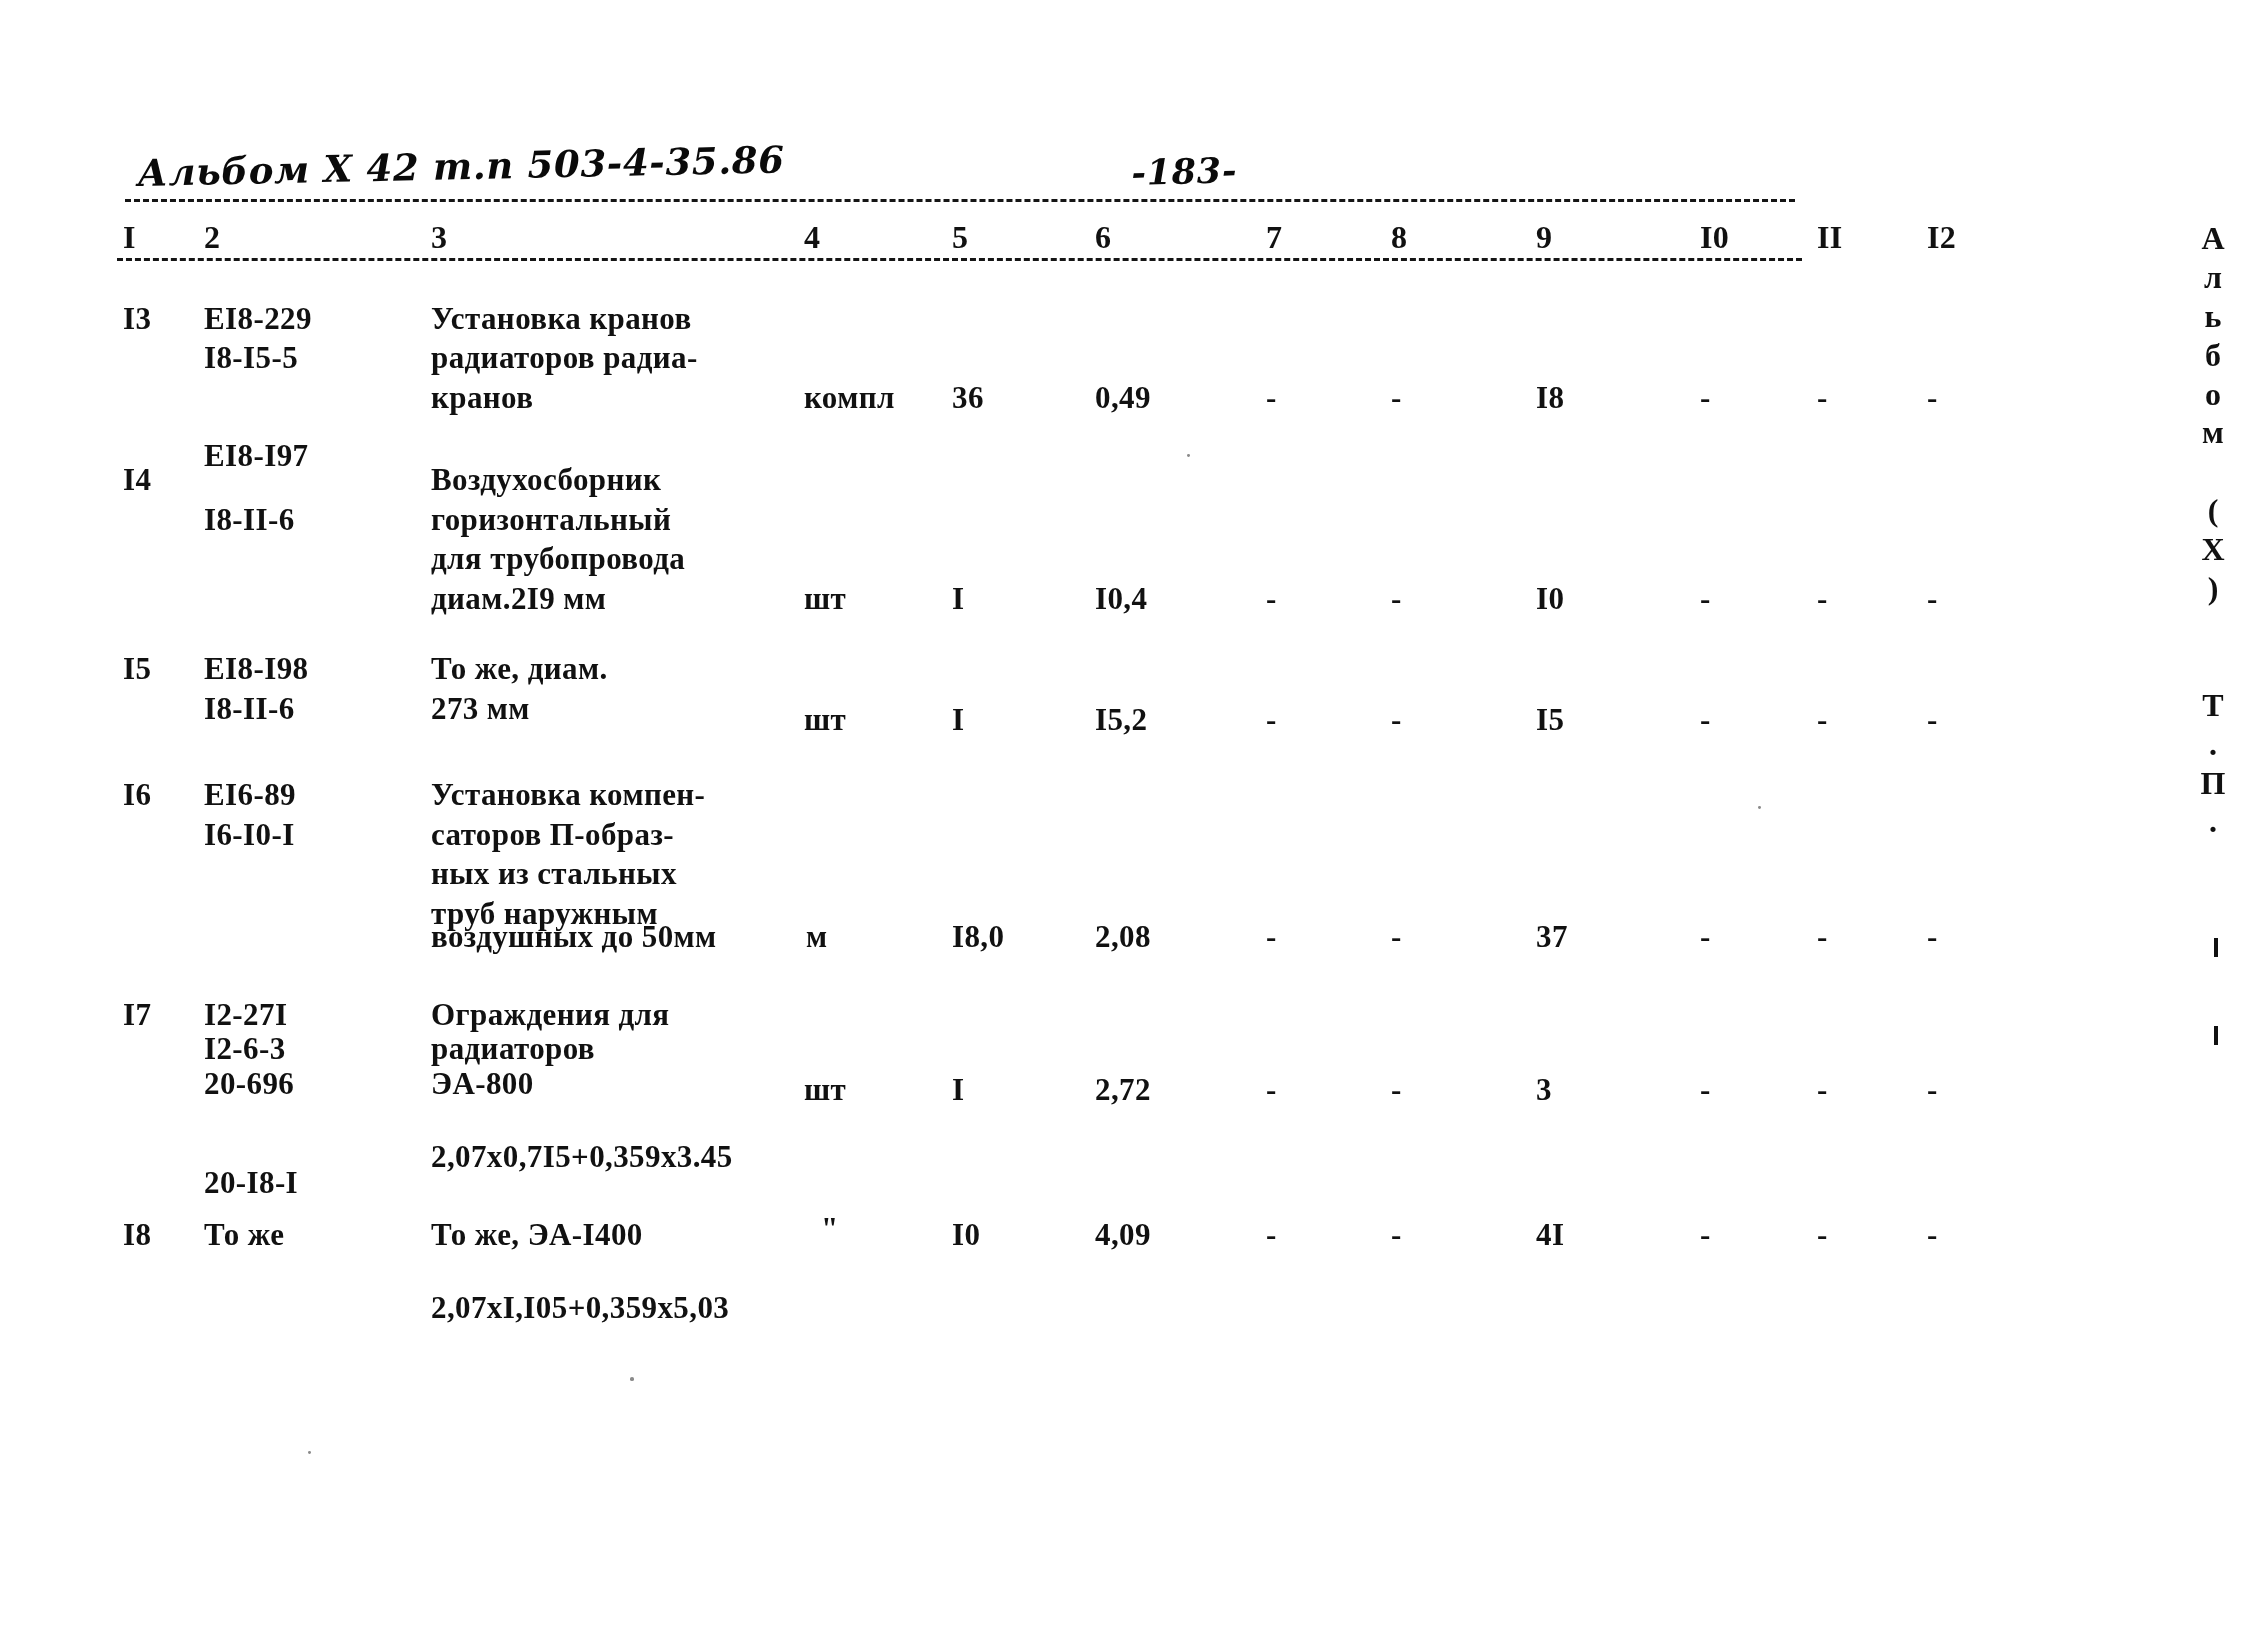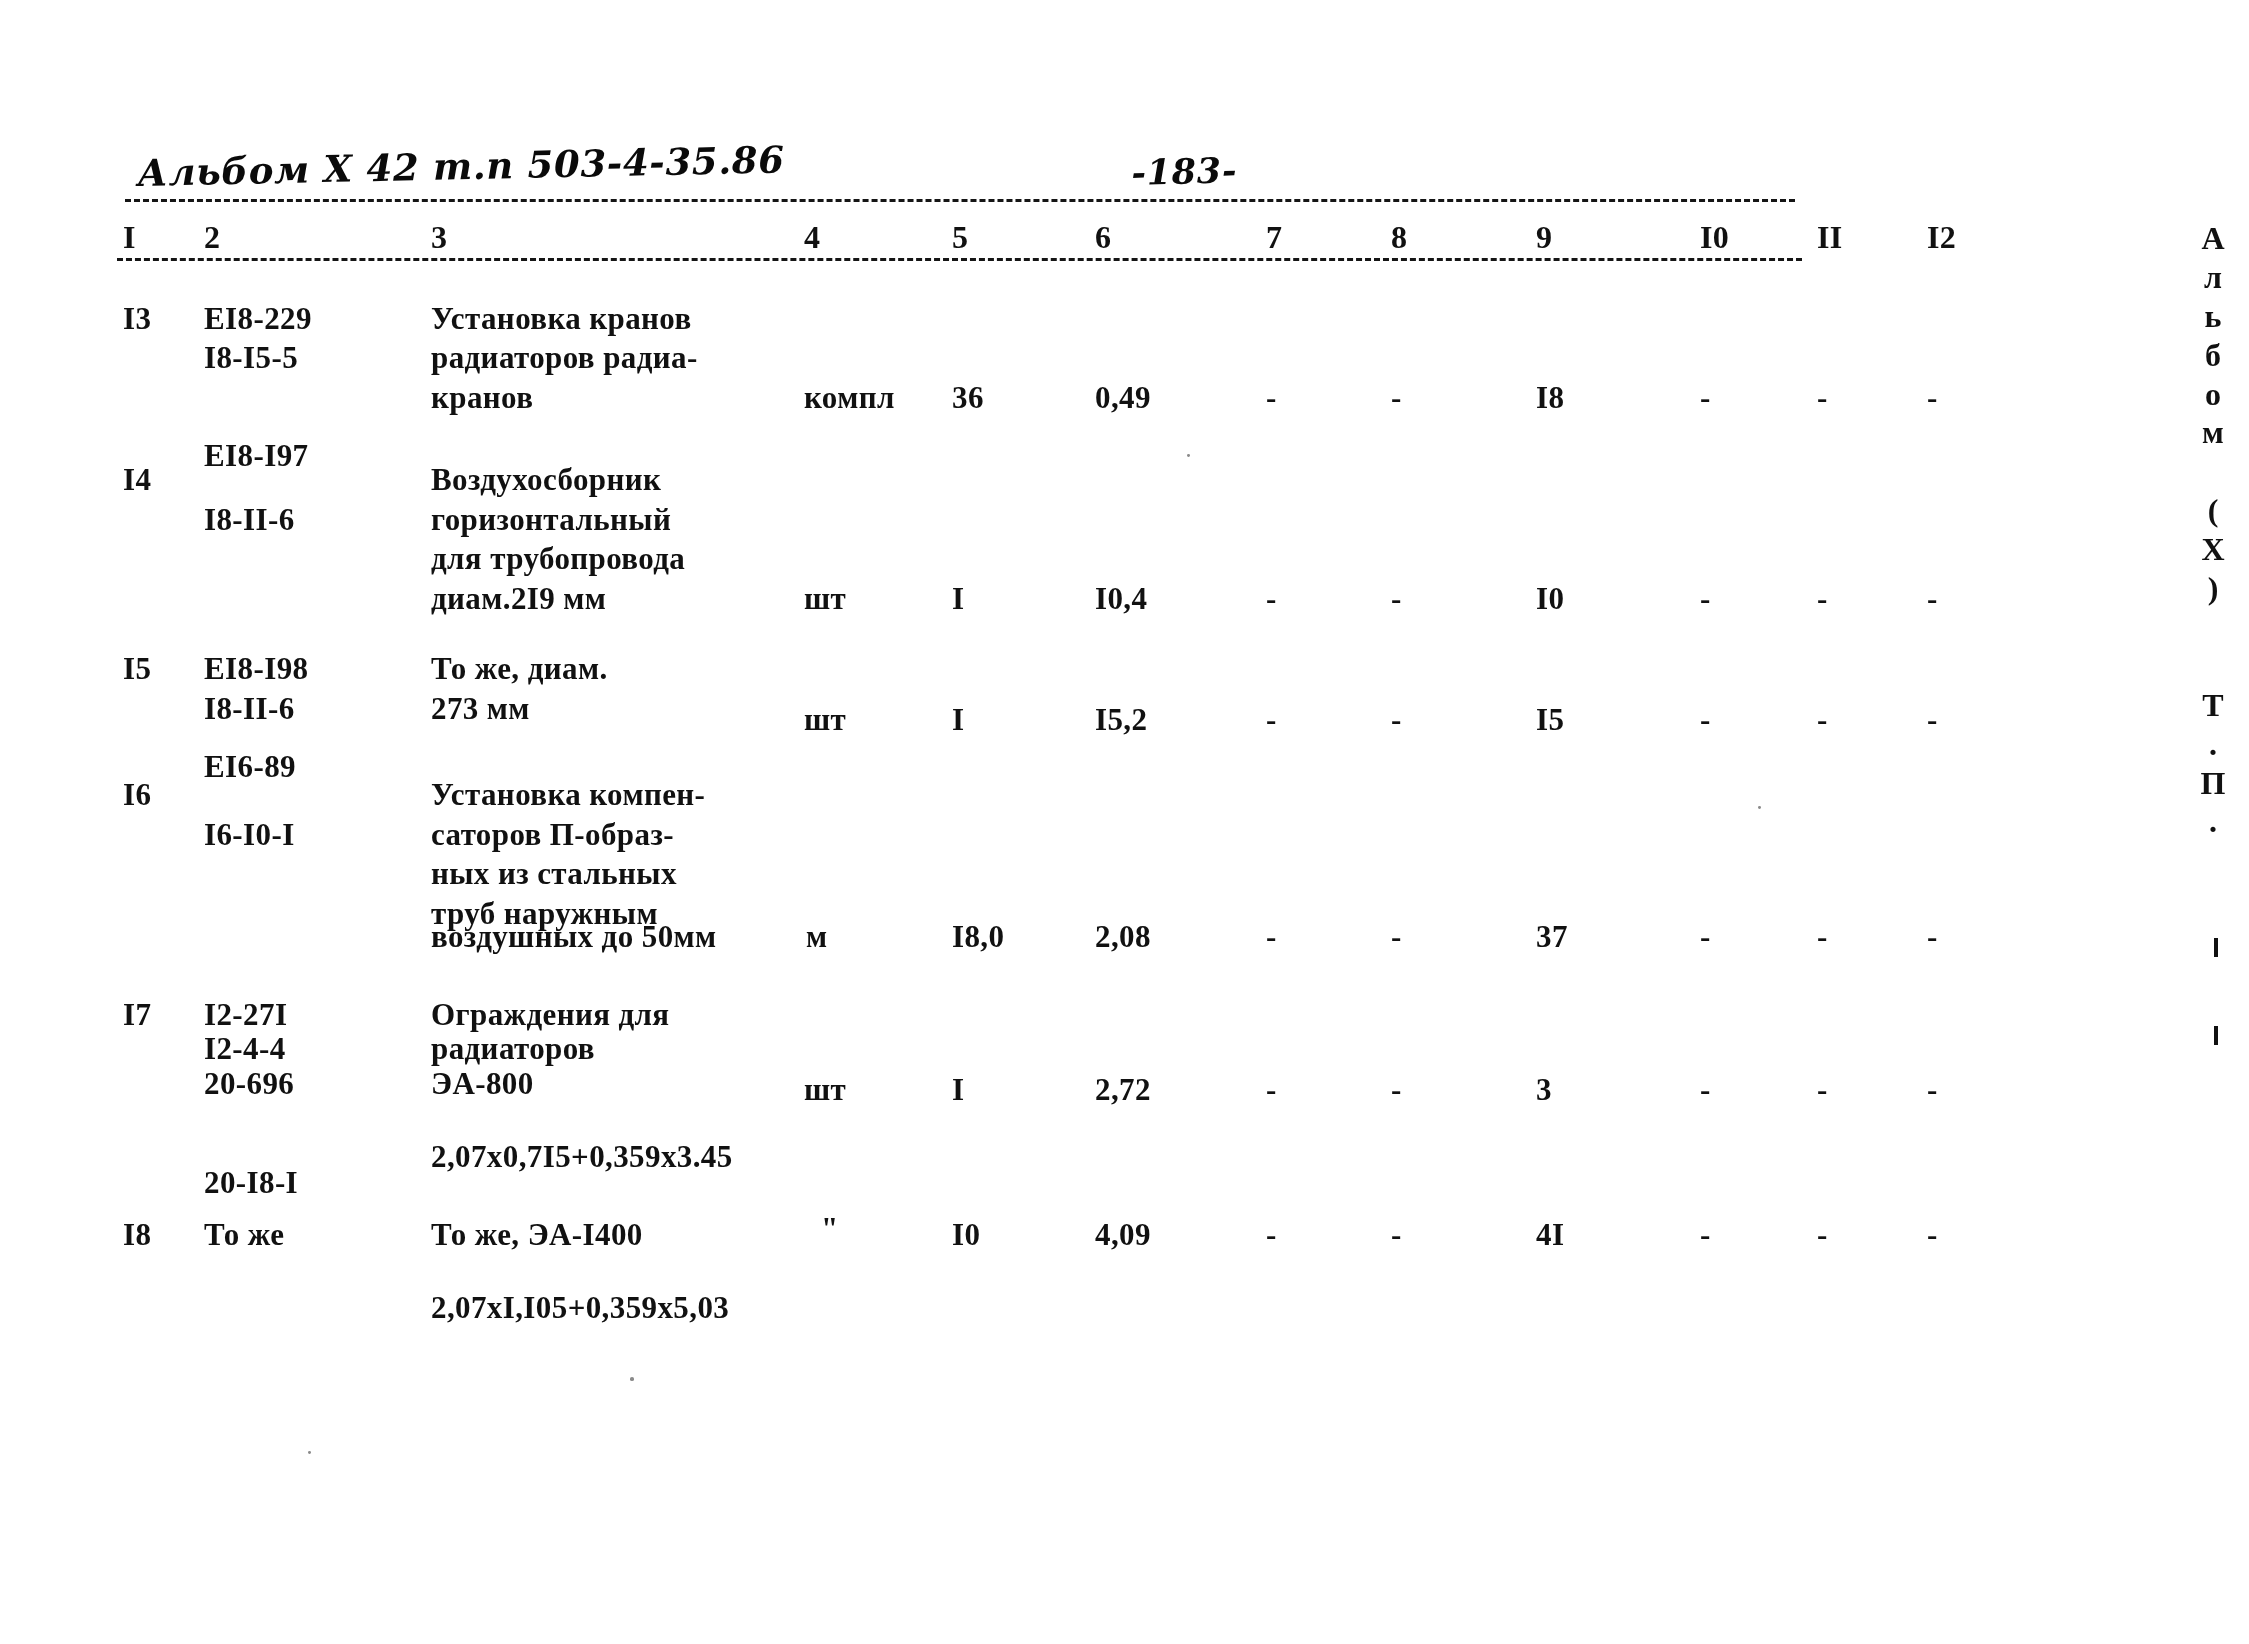--- a/index.html
+++ b/index.html
@@ -192,40 +192,40 @@
     <div class="cell c5" style="top:700px">I</div>
     <div class="cell c6" style="top:700px">I5,2</div>
     <div class="cell c7 dash" style="top:700px">-</div>
     <div class="cell c8 dash" style="top:700px">-</div>
     <div class="cell c9" style="top:700px">I5</div>
     <div class="cell c10 dash" style="top:700px">-</div>
     <div class="cell c11 dash" style="top:700px">-</div>
     <div class="cell c12 dash" style="top:700px">-</div>
 
     <div class="cell c1" style="top:775px">I6</div>
-    <div class="cell c2" style="top:747px">EI6-89</div>
+    <div class="cell c2" style="top:775px">EI6-89</div>
     <div class="cell c2" style="top:815px">I6-I0-I</div>
     <div class="cell c3" style="top:775px">Установка компен-</div>
     <div class="cell c3" style="top:815px">саторов П-образ-</div>
     <div class="cell c3" style="top:854px">ных из стальных</div>
     <div class="cell c3" style="top:894px">труб наружным</div>
     <div class="cell c3" style="top:917px">воздушных до 50мм</div>
     <div class="cell" style="left:806px; top:917px">м</div>
     <div class="cell c5" style="top:917px">I8,0</div>
     <div class="cell c6" style="top:917px">2,08</div>
     <div class="cell c7 dash" style="top:917px">-</div>
     <div class="cell c8 dash" style="top:917px">-</div>
     <div class="cell c9" style="top:917px">37</div>
     <div class="cell c10 dash" style="top:917px">-</div>
     <div class="cell c11 dash" style="top:917px">-</div>
     <div class="cell c12 dash" style="top:917px">-</div>
 
     <div class="cell c1" style="top:995px">I7</div>
     <div class="cell c2" style="top:995px">I2-27I</div>
-    <div class="cell c2" style="top:1029px">I2-4-4</div>
+    <div class="cell c2" style="top:1029px">I2-6-3</div>
     <div class="cell c2" style="top:1064px">20-696</div>
     <div class="cell c2" style="top:1163px">20-I8-I</div>
     <div class="cell c3" style="top:995px">Ограждения для</div>
     <div class="cell c3" style="top:1029px">радиаторов</div>
     <div class="cell c3" style="top:1064px">ЭА-800</div>
     <div class="cell c3" style="top:1137px">2,07x0,7I5+0,359x3.45</div>
     <div class="cell c4" style="top:1070px">шт</div>
     <div class="cell c5" style="top:1070px">I</div>
     <div class="cell c6" style="top:1070px">2,72</div>
     <div class="cell c7 dash" style="top:1070px">-</div>

